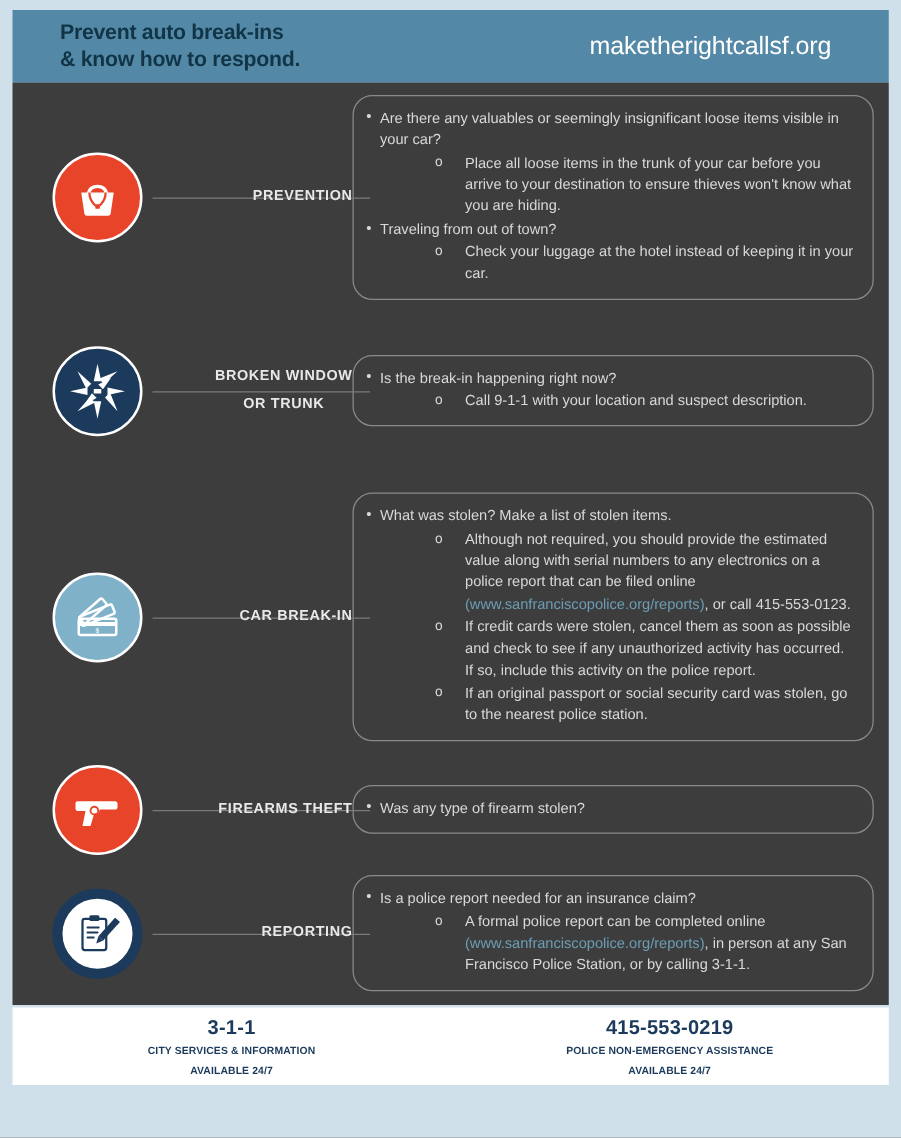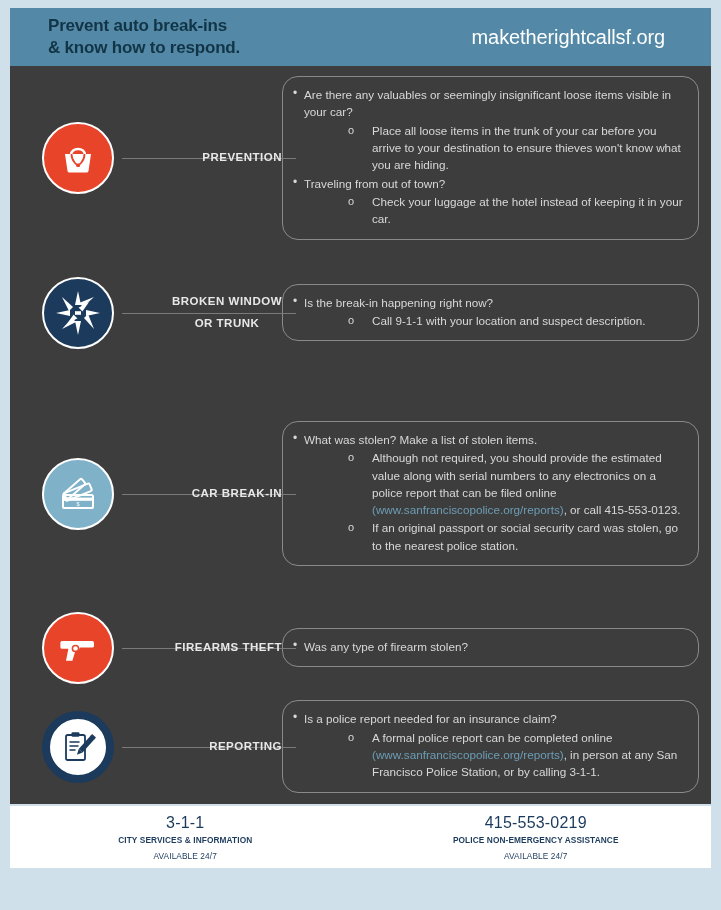--- a/index.html
+++ b/index.html
@@ -166,29 +166,29 @@
     display: flex;
   }
   .fcol {
     flex: 1 1 50%;
     display: flex; flex-direction: column;
     align-items: center; justify-content: center;
     text-align: center;
     padding-top: 2px;
   }
   .fcol .num {
-    color: #1b3a5c; font-size: 16px; font-weight: normal;
+    color: #1b3a5c; font-size: 16px; font-weight: bold;
     letter-spacing: 0.2px;
   }
   .fcol .d1 {
     color: #1b3a5c; font-size: 8.3px; font-weight: bold;
     letter-spacing: 0.1px; margin-top: 3px;
   }
   .fcol .d2 {
-    color: #1b3a5c; font-size: 8.3px; font-weight: normal;
+    color: #1b3a5c; font-size: 8.3px; font-weight: bold;
     letter-spacing: 0.1px; margin-top: 6px;
   }
 </style>
 </head>
 <body>
 
 <div class="poster">
 
   <div class="header">
     <div class="header-title">Prevent auto break-ins
@@ -295,20 +295,21 @@
       </div>
       <div class="boxcell">
         <div class="box">
           <ul class="lvl1">
             <li>
               <span>What was stolen? Make a list of stolen items.</span>
               <ul class="lvl2">
                 <li>
                   <span>Although not required, you should provide the estimated value along with serial numbers to any electronics on a police report that can be filed online </span><span class="link">(www.sanfranciscopolice.org/reports)</span><span>, or call 415-553-0123.</span>
                 </li>
+                <li><span>If credit cards were stolen, cancel them as soon as possible and check to see if any unauthorized activity has occurred. If so, include this activity on the police report.</span></li>
                 <li><span>If an original passport or social security card was stolen, go to the nearest police station.</span></li>
               </ul>
             </li>
           </ul>
         </div>
       </div>
     </div>
 
     <div class="row" style="flex:0 0 88px;">
       <div class="iconcell">

